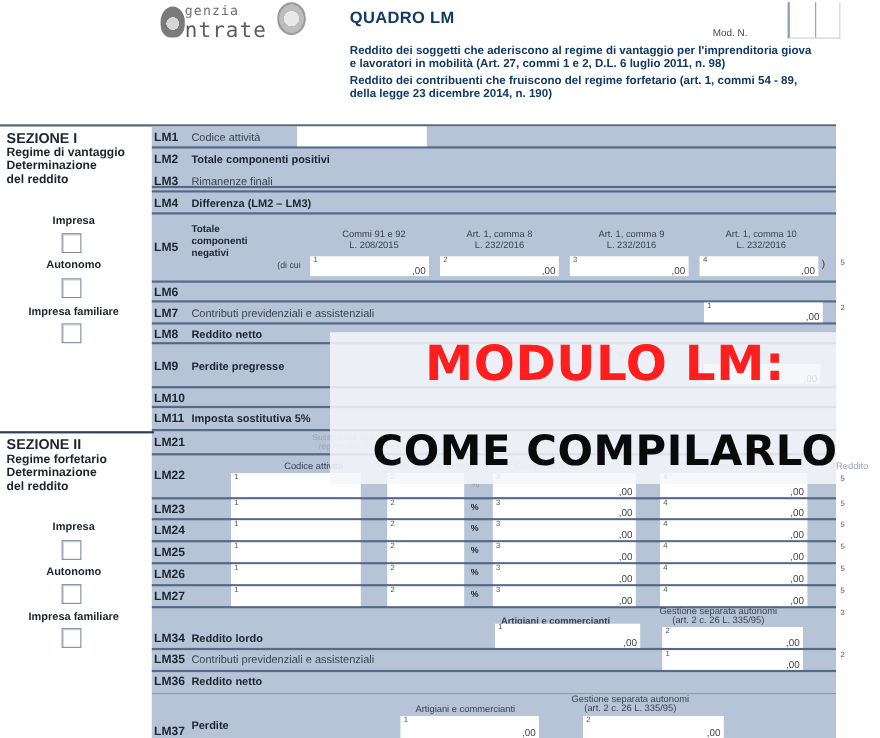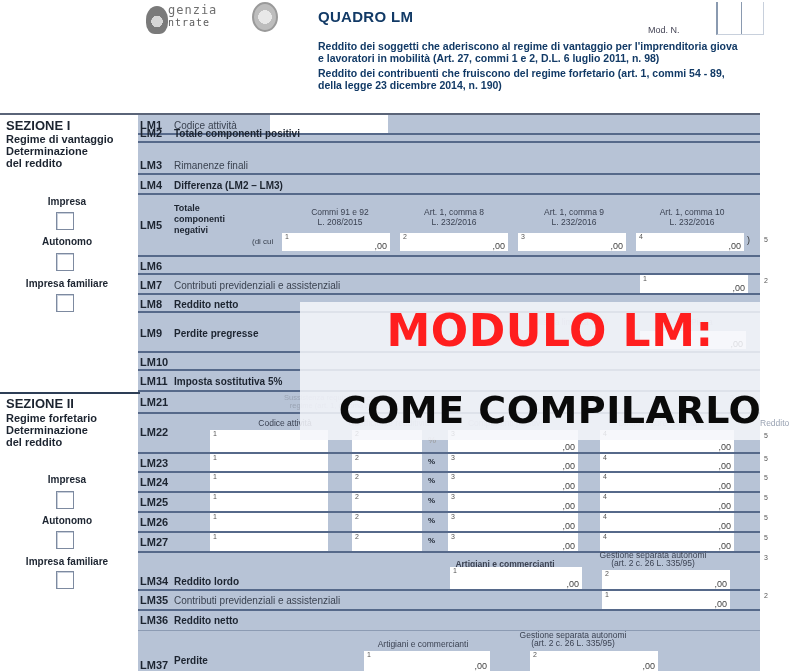--- a/index.html
+++ b/index.html
@@ -3,21 +3,21 @@
 <meta charset="utf-8">
 <style>
   * { box-sizing: border-box; margin: 0; padding: 0; }
   body { width: 800px; height: 671px; overflow: hidden; background: #fff; font-family: "Liberation Sans", sans-serif; color: #1c2430; position: relative; }
   .abs { position: absolute; }
 
   
   .logo { left: 140px; top: 2px; width: 145px; height: 36px; }
   .logo .mark { position:absolute; left:6px; top:4px; width:22px; height:28px; border-radius:50% 50% 40% 40%; background: radial-gradient(circle at 50% 55%, #d6d6d6 0 30%, #7a7a7a 31% 100%); }
   .logo .t1 { position:absolute; left:28px; top:1px; font-family:"DejaVu Sans Mono", monospace; font-size:12px; color:#6f6f6f; letter-spacing:1px; }
-  .logo .t2 { position:absolute; left:28px; top:15px; font-family:"DejaVu Sans Mono", monospace; font-size:10px; color:#5c5c5c; letter-spacing:1px; }
+  .logo .t2 { position:absolute; left:28px; top:15px; font-family:"DejaVu Sans Mono", monospace; font-size:19px; color:#5c5c5c; letter-spacing:1px; }
   .logo .seal { position:absolute; left:112px; top:0px; width:26px; height:30px; border-radius:50%; border:2px solid #9a9a9a; background: radial-gradient(circle, #e8e8e8 0 40%, #bdbdbd 41% 100%); }
 
   .qtitle { left: 318px; top: 8px; font-size: 15px; font-weight: bold; color: #123a66; letter-spacing: 0.3px; }
   .modn { left: 648px; top: 25px; font-size: 9px; color: #445; }
   .modbox { left: 716px; top: 2px; width: 48px; height: 33px; border-left:2px solid #8a9ab0; border-right:1px solid #c8d0dc; border-bottom:1px solid #c8d0dc; }
   .modbox::after { content:""; position:absolute; left:23px; top:0; width:1px; height:100%; background:#8a9ab0; }
   .desc { left: 318px; top: 40px; width: 490px; font-size: 10.5px; line-height: 12px; color: #123a66; font-weight: bold; white-space: nowrap; }
   .desc p { margin: 0; }
   .desc p + p { margin-top: 3px; }
   .topline { left: 0; top: 113px; width: 760px; height: 2px; background: #5a6478; }
@@ -85,21 +85,21 @@
 <div class="abs chk-label" style="left:2px; top:236px;">Autonomo</div>
 <div class="abs chk" style="left:56px; top:253px;"></div>
 <div class="abs chk-label" style="left:2px; top:278px;">Impresa familiare</div>
 <div class="abs chk" style="left:56px; top:294px;"></div>
 
 <div class="abs row" style="top:115px; height:20px;">
   <span class="code" style="top:4px">LM1</span>
   <span class="label light" style="top:5px">Codice attività</span>
   <div class="field" style="left:132px; top:0; width:118px; height:18px;"></div>
 </div>
-<div class="abs row" style="top:123px; height:20px;">
+<div class="abs row" style="top:135px; height:36px;">
   <span class="code" style="top:4px">LM2</span>
   <span class="label" style="top:5px">Totale componenti positivi</span>
 </div>
 <div class="abs row" style="top:155px; height:20px;">
   <span class="code" style="top:4px">LM3</span>
   <span class="label light" style="top:5px">Rimanenze finali</span>
 </div>
 <div class="abs row" style="top:175px; height:20px;">
   <span class="code" style="top:4px">LM4</span>
   <span class="label" style="top:5px">Differenza (LM2 – LM3)</span>

